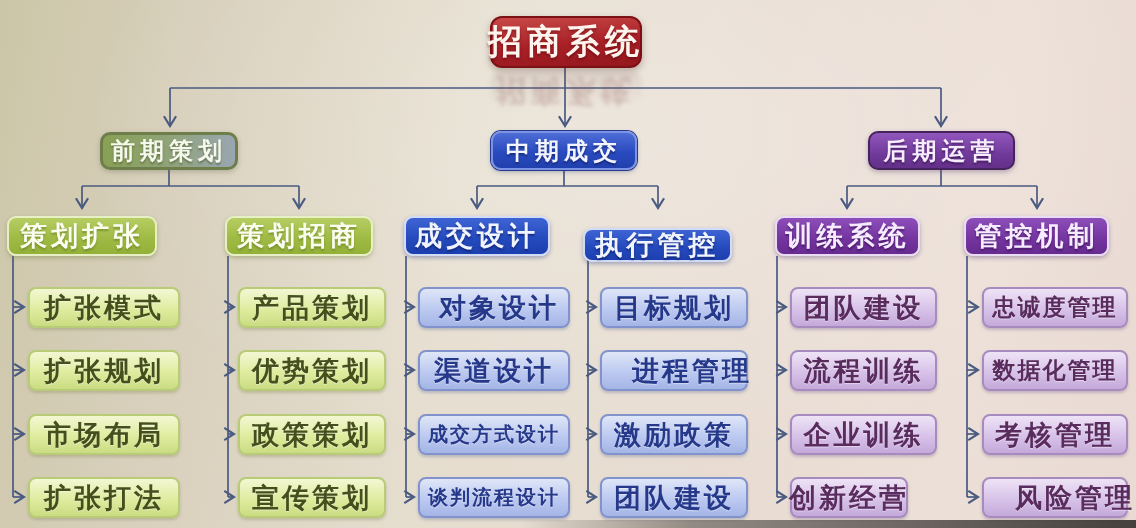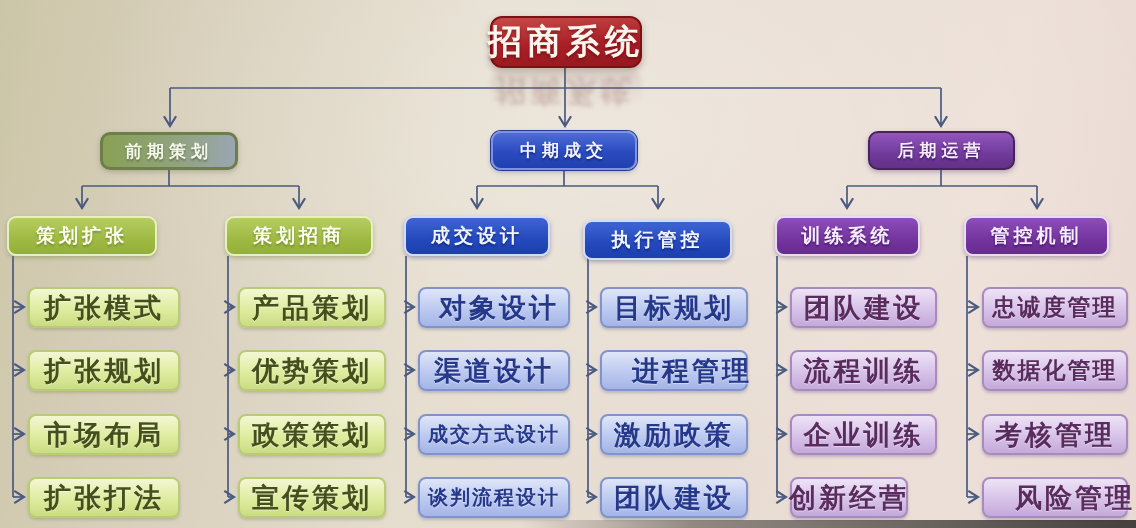--- a/index.html
+++ b/index.html
@@ -21,37 +21,37 @@
     font-size:34px;font-weight:700;letter-spacing:5px;
     text-shadow:0 2px 3px rgba(70,0,0,.45);
     box-shadow:0 3px 7px rgba(90,55,45,.35);
   }
   .reflection{
     position:absolute;z-index:1;display:flex;align-items:center;justify-content:center;
     transform:scaleY(-1);font-size:30px;font-weight:700;letter-spacing:5px;
     color:rgba(125,70,70,.55);background:linear-gradient(0deg,rgba(135,110,110,.30),rgba(135,110,110,0) 85%);
     border-radius:10px;filter:blur(2px);opacity:.5;white-space:nowrap;
   }
-  .phase{font-size:17px;letter-spacing:5px;border-radius:10px;}
+  .phase{font-size:24px;letter-spacing:5px;border-radius:10px;}
   .phase-early{
     background:linear-gradient(92deg,#89a054 0%,#90a37b 52%,#9aa6b2 100%);
     border:3px solid #6d7e4b;color:#f5f8ec;text-shadow:0 2px 2px rgba(70,80,35,.55);
     box-shadow:0 2px 5px rgba(100,100,80,.35);
   }
   .phase-mid{
     background:linear-gradient(180deg,#4d6cd6 0%,#2a4bc0 55%,#2140ae 100%);
     border:2px solid #7c93e4;color:#f2f5ff;text-shadow:0 2px 2px rgba(10,25,90,.6);
     box-shadow:0 0 0 1px #253a8c,0 2px 5px rgba(70,80,120,.4);
   }
   .phase-late{
     background:linear-gradient(180deg,#9256bd 0%,#703a9a 60%,#643088 100%);
     border:2px solid #46235c;color:#f6ecfc;text-shadow:0 2px 2px rgba(45,10,70,.6);
     box-shadow:0 2px 5px rgba(90,70,110,.4);
   }
-  .section{font-size:19px;font-weight:700;letter-spacing:4px;}
+  .section{font-size:27px;font-weight:700;letter-spacing:4px;}
   .section-green{
     background:linear-gradient(180deg,#b6cd62 0%,#a0bb45 55%,#93b038 100%);
     border:2px solid #e6f0c4;color:#fbfdf0;text-shadow:0 2px 2px rgba(95,115,30,.55);
     box-shadow:0 2px 4px rgba(120,130,65,.45);
   }
   .section-blue{
     background:linear-gradient(180deg,#3e64d4 0%,#2449bc 60%,#1d3fae 100%);
     border:2px solid #d2dcf6;color:#f0f4ff;text-shadow:0 2px 2px rgba(10,25,95,.6);
     box-shadow:0 2px 4px rgba(70,85,140,.45);
   }
@@ -154,21 +154,21 @@
   <div class="node node-root" style="left:490px;top:16px;width:152px;height:52px;">招商系统</div>
   <div class="reflection" style="left:490px;top:72px;width:152px;height:38px;">招商系统</div>
 
   <div class="node phase phase-early" style="left:100px;top:132px;width:138px;height:38px;">前期策划</div>
   <div class="node phase phase-mid" style="left:491px;top:131px;width:146px;height:39px;">中期成交</div>
   <div class="node phase phase-late" style="left:868px;top:131px;width:147px;height:39px;">后期运营</div>
 
   <div class="node section section-green" style="left:7px;top:216px;width:150px;height:40px;">策划扩张</div>
   <div class="node section section-green" style="left:225px;top:216px;width:148px;height:40px;">策划招商</div>
   <div class="node section section-blue" style="left:404px;top:216px;width:146px;height:40px;">成交设计</div>
-  <div class="node section section-blue" style="left:583px;top:220px;width:149px;height:40px;">执行管控</div>
+  <div class="node section section-blue" style="left:583px;top:228px;width:149px;height:34px;">执行管控</div>
   <div class="node section section-purple" style="left:775px;top:216px;width:145px;height:40px;">训练系统</div>
   <div class="node section section-purple" style="left:964px;top:216px;width:145px;height:40px;">管控机制</div>
 
   <div class="node leaf leaf-green" style="left:28px;top:287px;width:152px;height:41px;">扩张模式</div>
   <div class="node leaf leaf-green" style="left:28px;top:350px;width:152px;height:41px;">扩张规划</div>
   <div class="node leaf leaf-green" style="left:28px;top:414px;width:152px;height:41px;">市场布局</div>
   <div class="node leaf leaf-green" style="left:28px;top:477px;width:152px;height:41px;">扩张打法</div>
 
   <div class="node leaf leaf-green" style="left:238px;top:287px;width:148px;height:41px;">产品策划</div>
   <div class="node leaf leaf-green" style="left:238px;top:350px;width:148px;height:41px;">优势策划</div>

